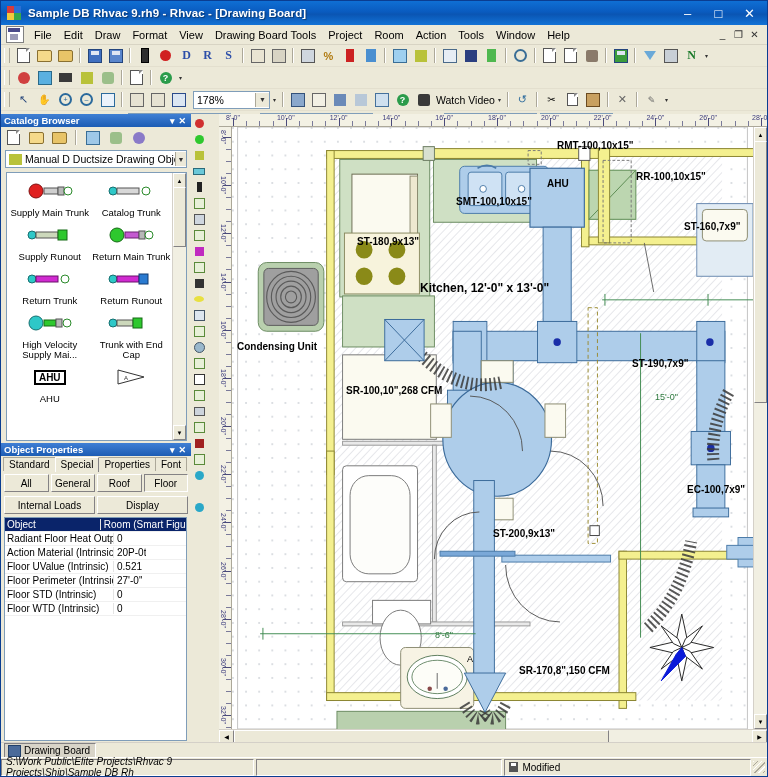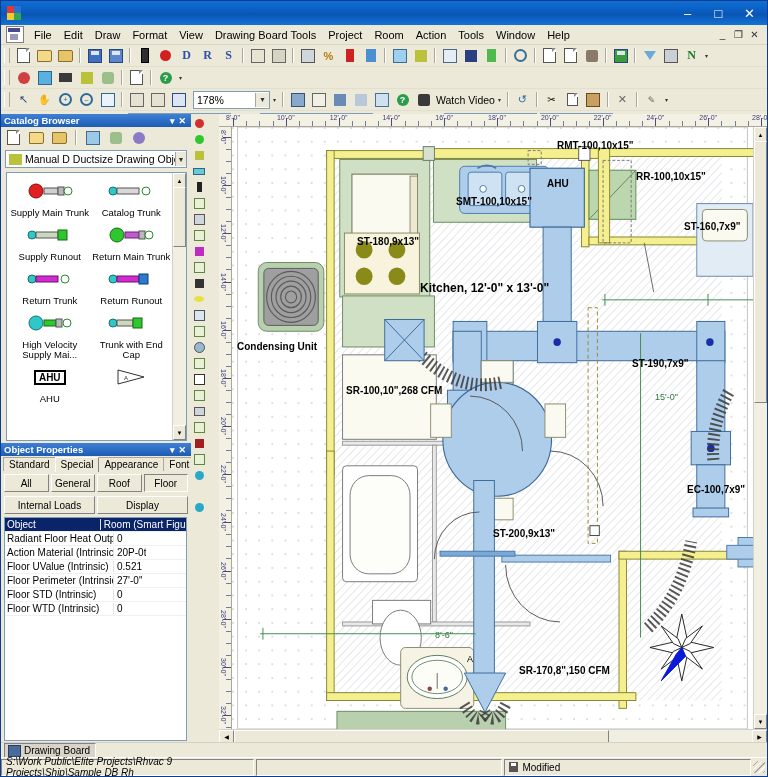--- a/index.html
+++ b/index.html
@@ -142,20 +142,21 @@
 
 <div id="app">
 
   <div class="titlebar">
     <div class="tb-icon">
       <div class="q" style="left:0;top:0;background:#d83b3b;"></div>
       <div class="q" style="left:7px;top:0;background:#2b6fd4;"></div>
       <div class="q" style="left:0;top:7px;background:#f2c93b;"></div>
       <div class="q" style="left:7px;top:7px;background:#35a84b;"></div>
     </div>
+    <div class="tb-title">Sample DB Rhvac 9.rh9 - Rhvac - [Drawing Board]</div>
     <div class="tb-spacer"></div>
     <div class="tb-btn">–</div>
     <div class="tb-btn">□</div>
     <div class="tb-btn close">✕</div>
   </div>
 
   <div class="menubar">
     <div class="menu-appicon"></div>
     <div class="menu-item">File</div>
     <div class="menu-item">Edit</div>
@@ -593,21 +594,21 @@
         <div class="panel-cap">
           <span>Object Properties</span>
           <span class="cc">
             <span>▾</span>
             <span>✕</span>
           </span>
         </div>
         <div class="tabs">
           <div class="tab">Standard</div>
           <div class="tab on">Special</div>
-          <div class="tab">Appearance</div>
+          <div class="tab">Properties</div>
           <div class="tab">Font</div>
         </div>
         <div class="btnrow">
           <div class="pbtn">All</div>
           <div class="pbtn">General</div>
           <div class="pbtn">Roof</div>
           <div class="pbtn sel">Floor</div>
         </div>
         <div class="btnrow">
           <div class="pbtn">Internal Loads</div>

